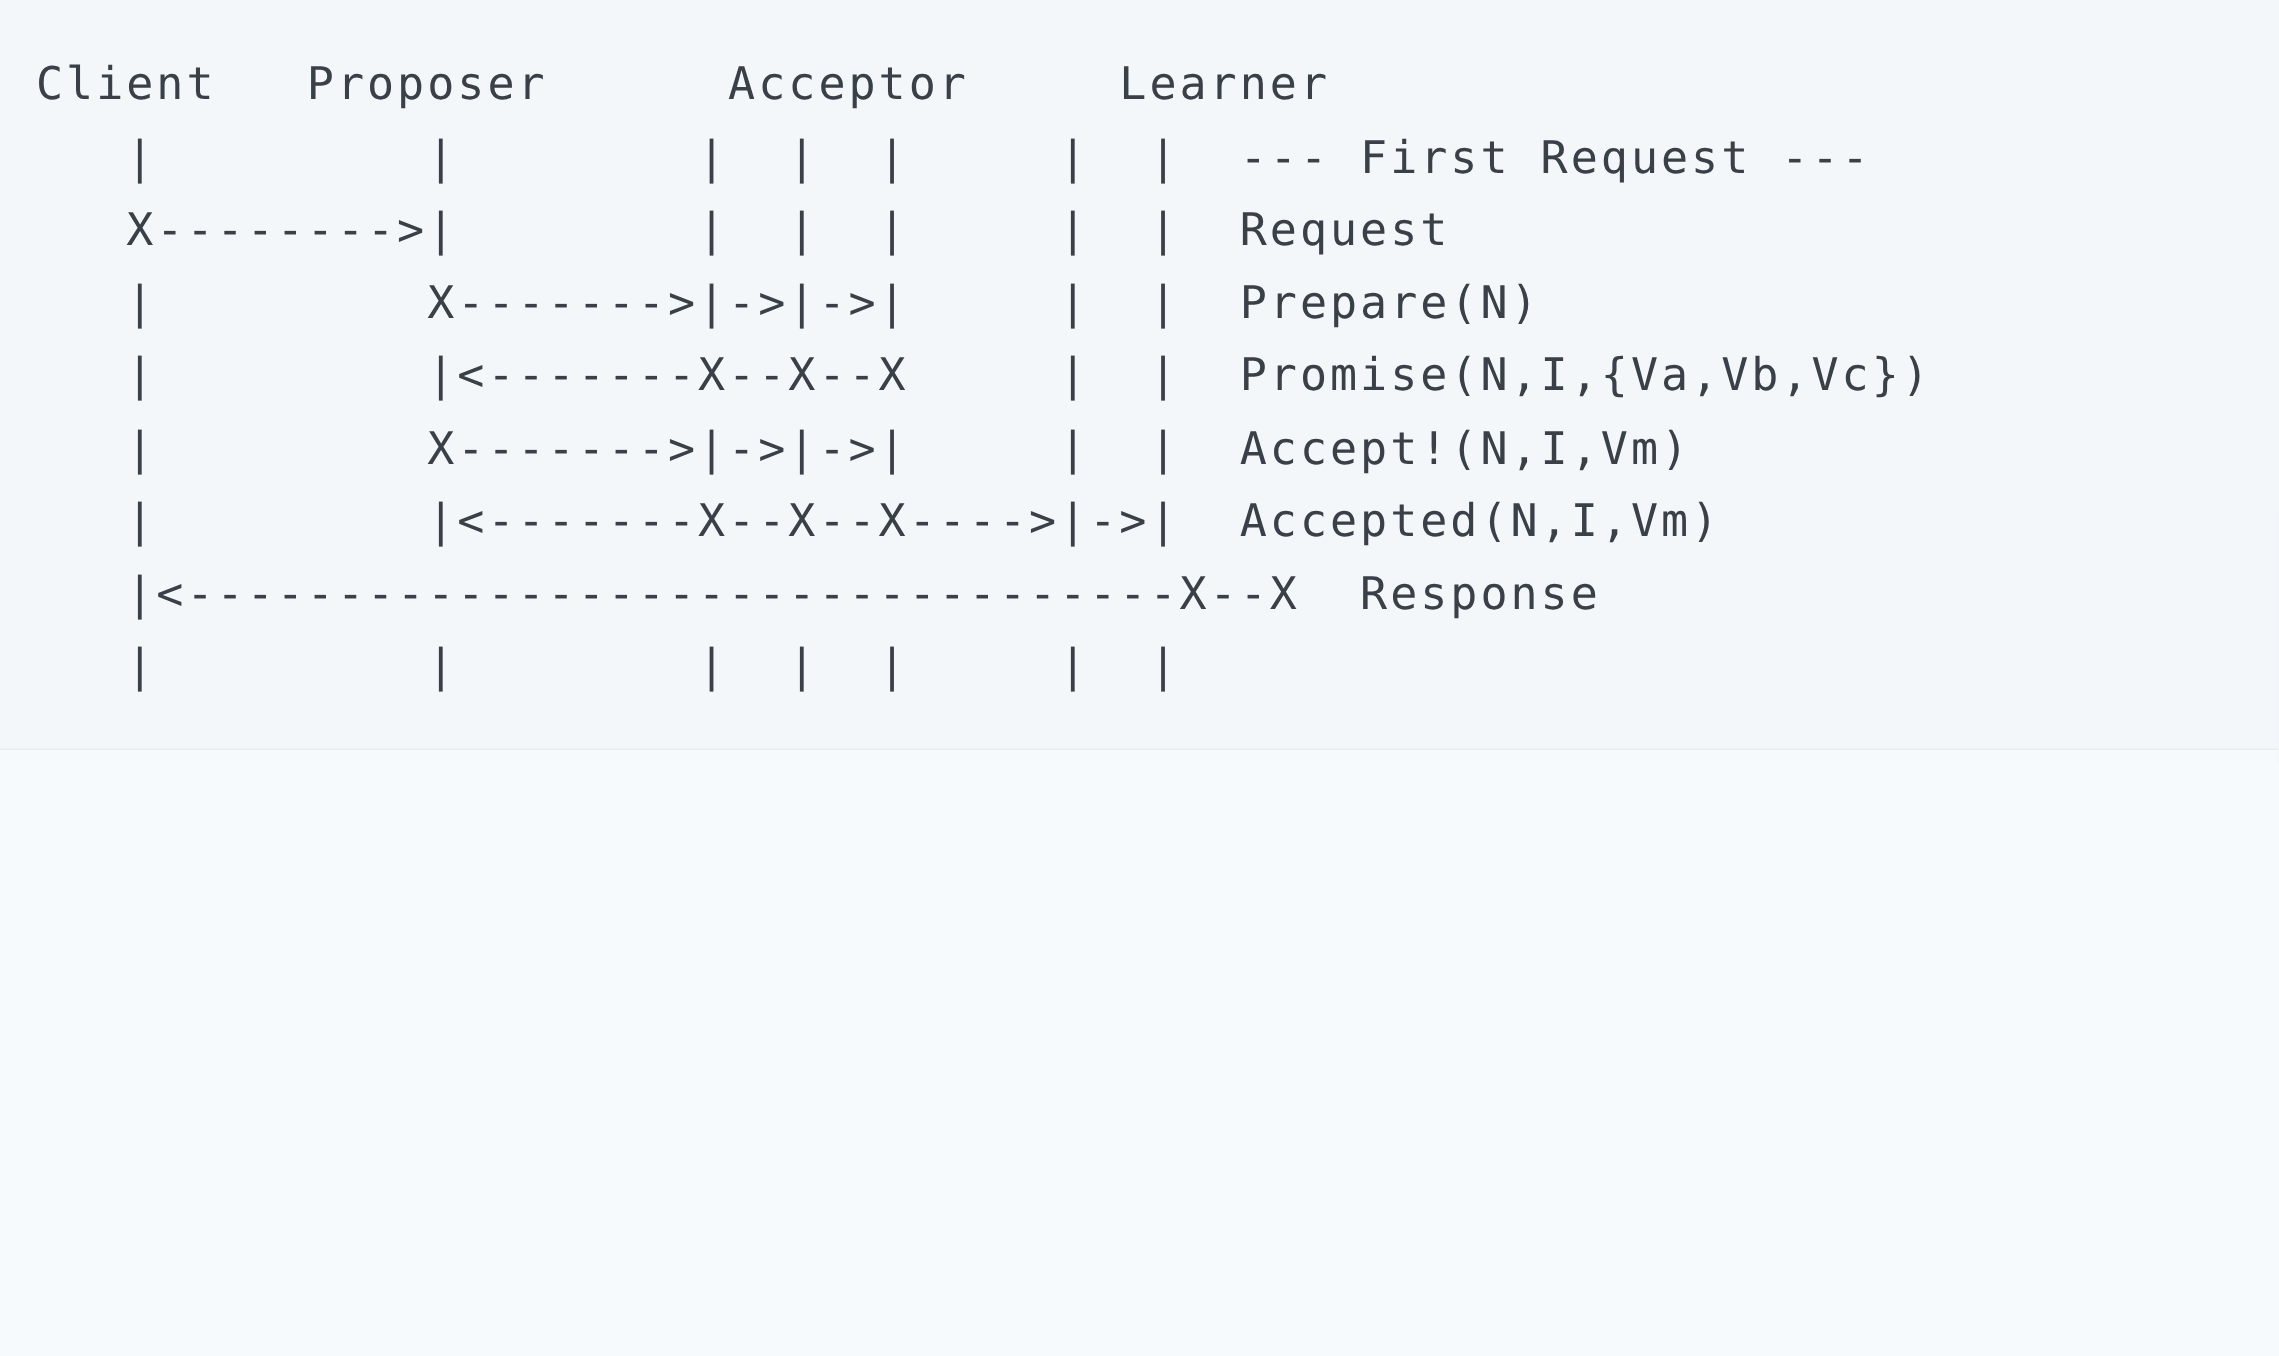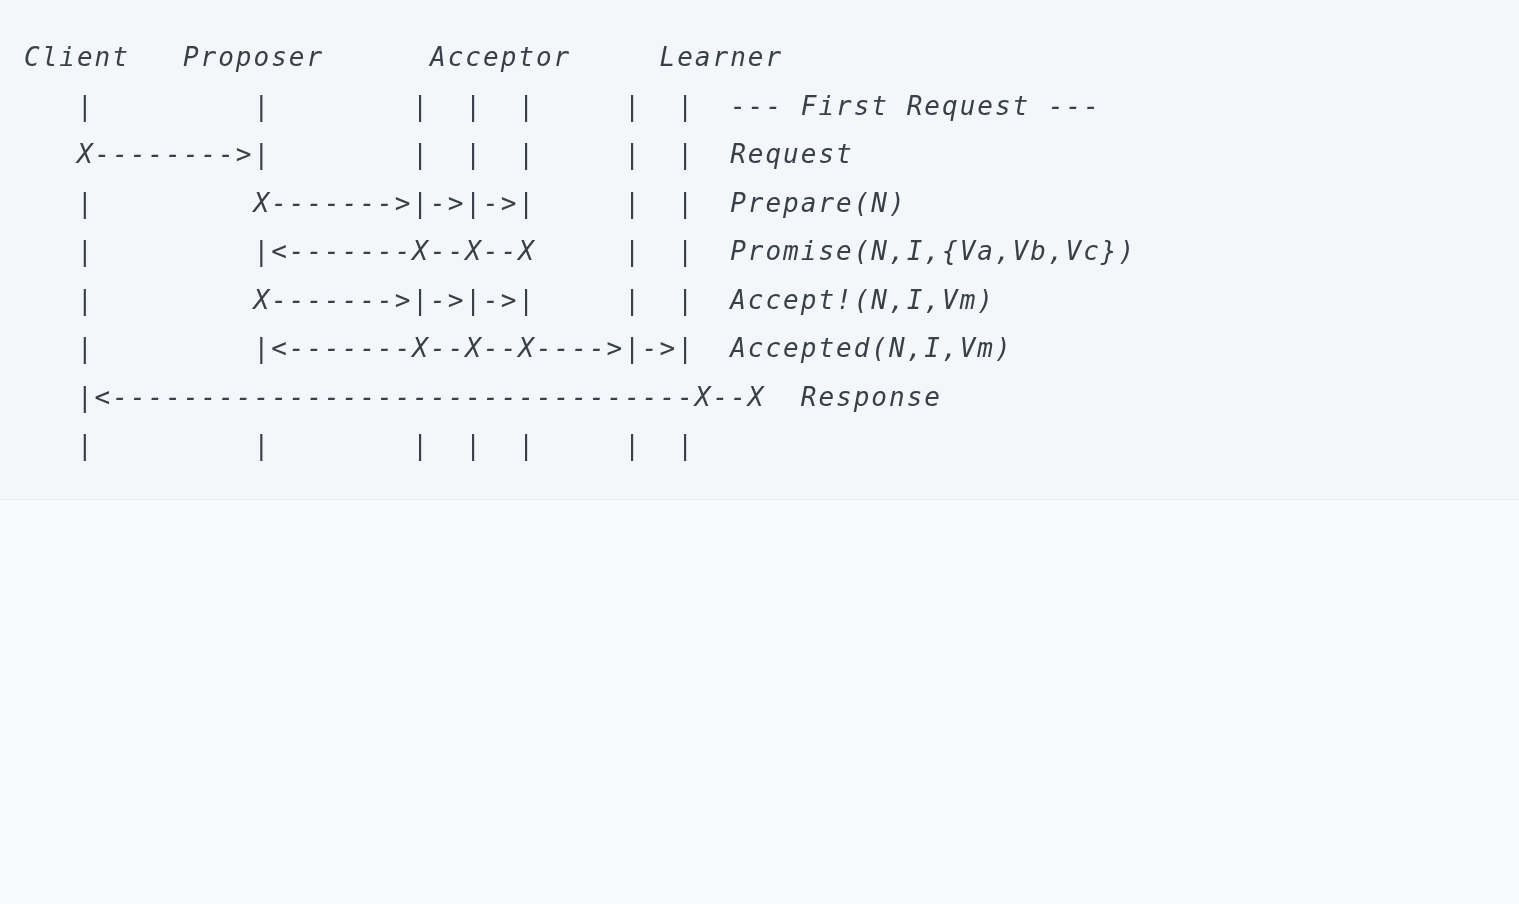--- a/index.html
+++ b/index.html
@@ -41,26 +41,25 @@
     position: absolute;
     left: 0; top: 499px;
     width: 1519px; height: 2px;
     background: #e7edf2;
   }
 
   pre.ascii {
     margin: 0;
     padding: 0;
     font-family: "DejaVu Sans Mono", "Liberation Mono", monospace;
-    font-size: 26px;
+    font-size: 30px;
     line-height: 48.5px;
     letter-spacing: 2.0px;
     color: #3a4048;
     white-space: pre;
-    font-style: italic;
     -webkit-font-smoothing: antialiased;
   }
   #ascii-first {
     position: absolute;
     left: 24px;
     top: 33px;
   }
 </style>
 </head>
 <body>

